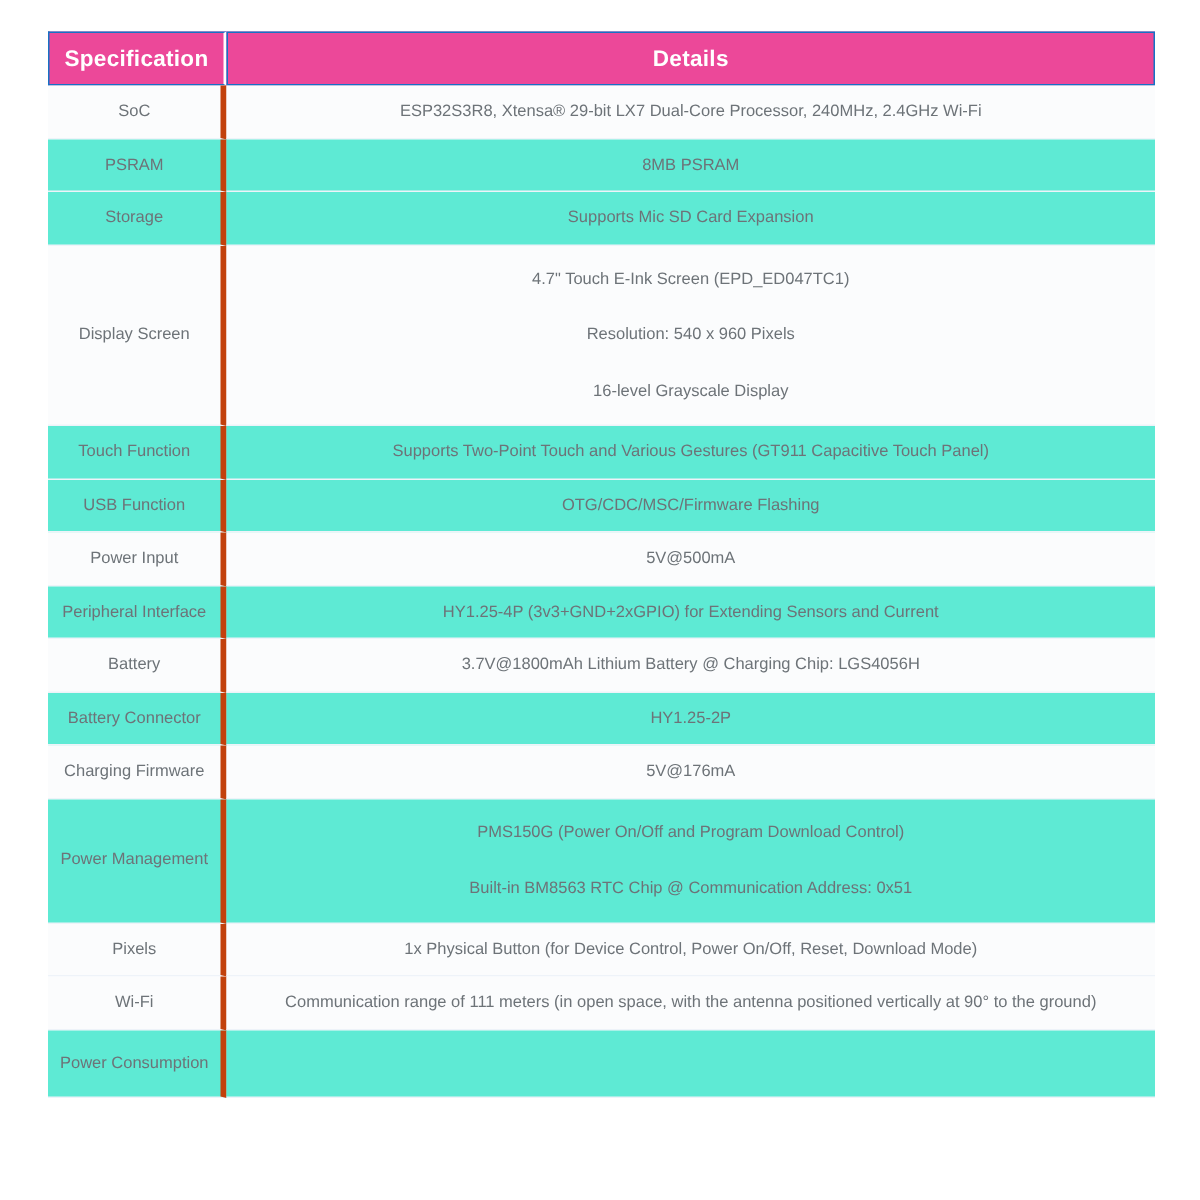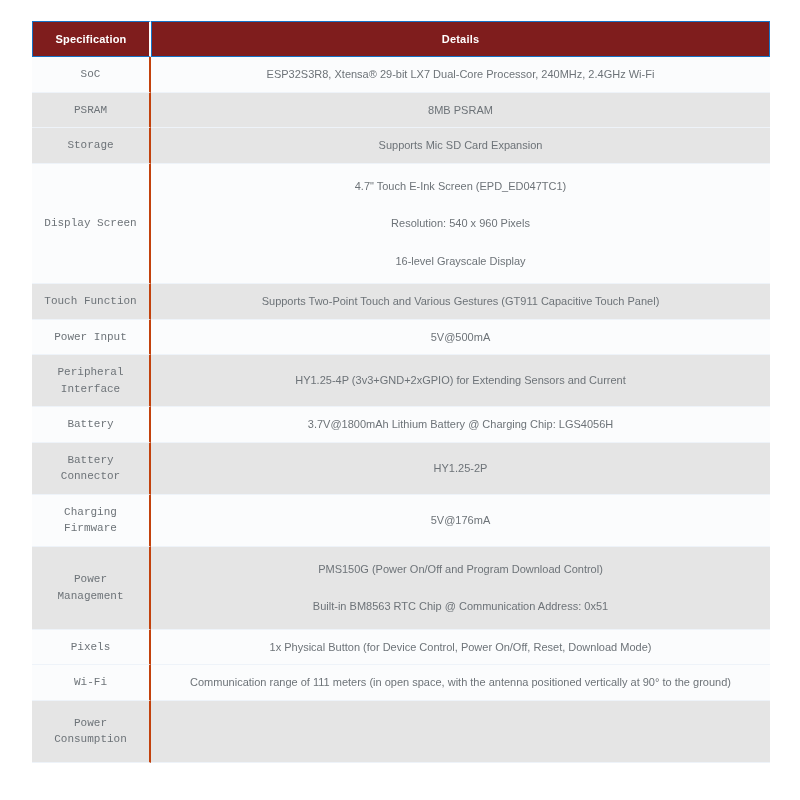--- a/index.html
+++ b/index.html
@@ -26,23 +26,23 @@
     width: 738px;
     border-collapse: separate;
     border-spacing: 0;
     table-layout: fixed;
   }
 
   table.spec-table col.col-spec { width: 119px; }
   table.spec-table col.col-details { width: 619px; }
 
   thead th {
-    background: #7f1d1d;
+    background: #ec4899;
     color: #ffffff;
-    font-size: 11px;
+    font-size: 15px;
     font-weight: bold;
     letter-spacing: 0.2px;
     height: 34px;
     padding: 0 6px;
     text-align: center;
     vertical-align: middle;
     border: 1px solid #1572c6;
   }
   thead th.th-spec {
     border-right: 2px solid #ffffff;
@@ -51,30 +51,29 @@
   tbody td {
     font-size: 11px;
     color: #6d7378;
     text-align: center;
     vertical-align: middle;
     padding: 9px 10px;
     line-height: 1.5;
     border-bottom: 1px solid #eef3f9;
   }
   tbody td.cell-spec {
-    border-right: 2px solid #c2410c;
+    border-right: 4px solid #c2410c;
     color: #6d7378;
     padding-left: 6px;
     padding-right: 6px;
-    font-family: Liberation Mono, monospace;
   }
 
   
   tbody tr.tint td {
-    background: #e5e5e5;
+    background: #5eead4;
   }
   tbody tr.plain td {
     background: #fbfcfd;
   }
 
   .detail-line {
     display: block;
   }
   .detail-line + .detail-line {
     margin-top: 21px;
@@ -127,20 +126,26 @@
             <span class="detail-line">Resolution: 540 x 960 Pixels</span>
             <span class="detail-line">16-level Grayscale Display</span>
           </td>
         </tr>
         <tr class="tint">
           <td class="cell-spec">Touch Function</td>
           <td class="cell-details">
             <span class="detail-line">Supports Two-Point Touch and Various Gestures (GT911 Capacitive Touch Panel)</span>
           </td>
         </tr>
+        <tr class="tint">
+          <td class="cell-spec">USB Function</td>
+          <td class="cell-details">
+            <span class="detail-line">OTG/CDC/MSC/Firmware Flashing</span>
+          </td>
+        </tr>
         <tr class="plain">
           <td class="cell-spec">Power Input</td>
           <td class="cell-details">
             <span class="detail-line">5V@500mA</span>
           </td>
         </tr>
         <tr class="tint">
           <td class="cell-spec">Peripheral Interface</td>
           <td class="cell-details">
             <span class="detail-line">HY1.25-4P (3v3+GND+2xGPIO) for Extending Sensors and Current</span>

